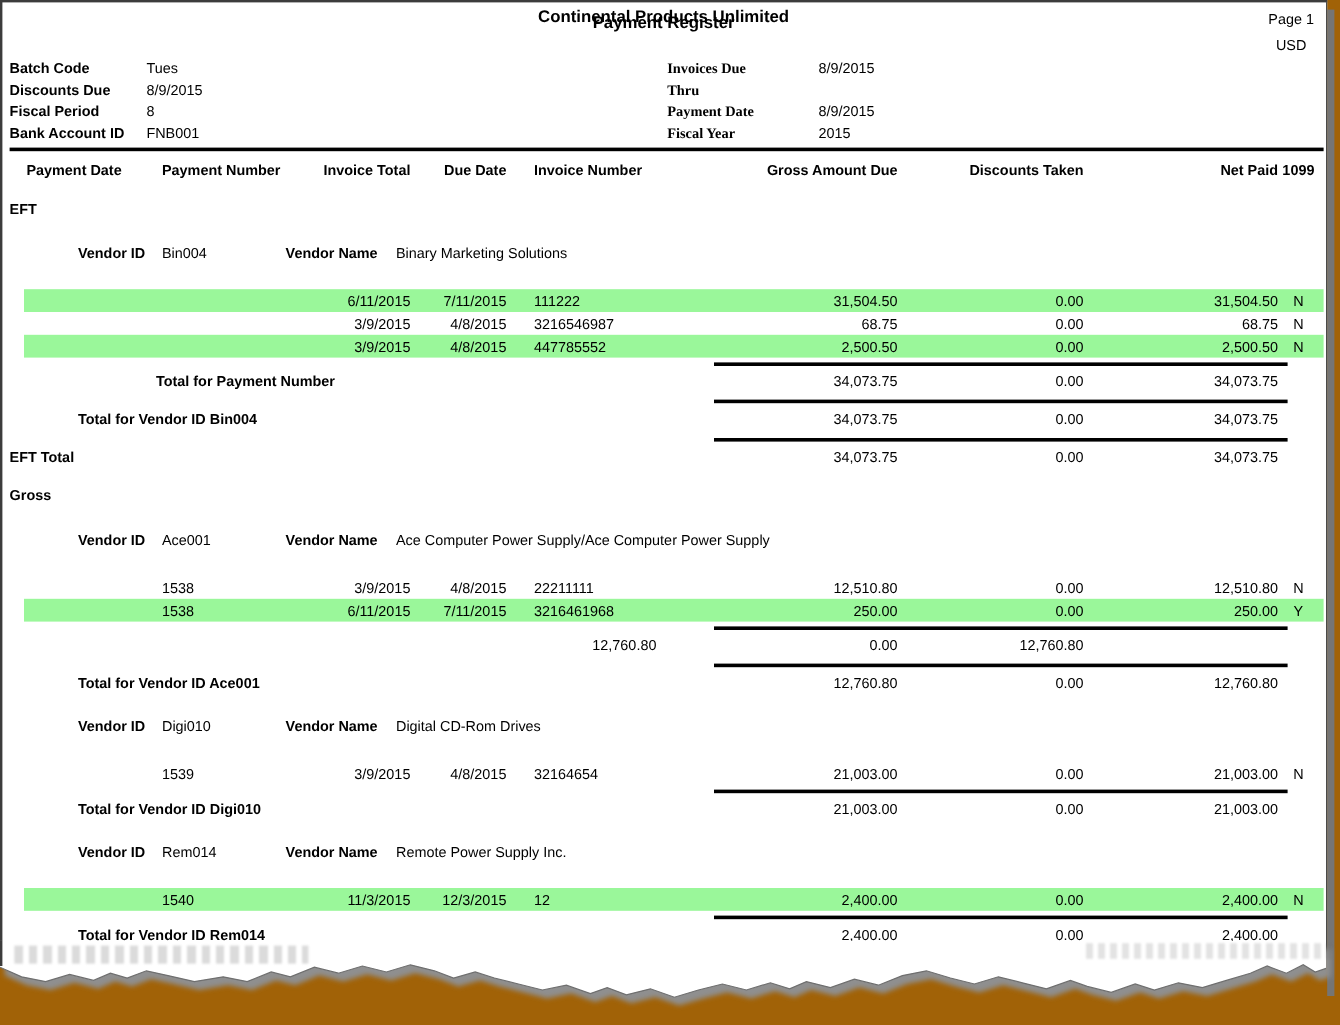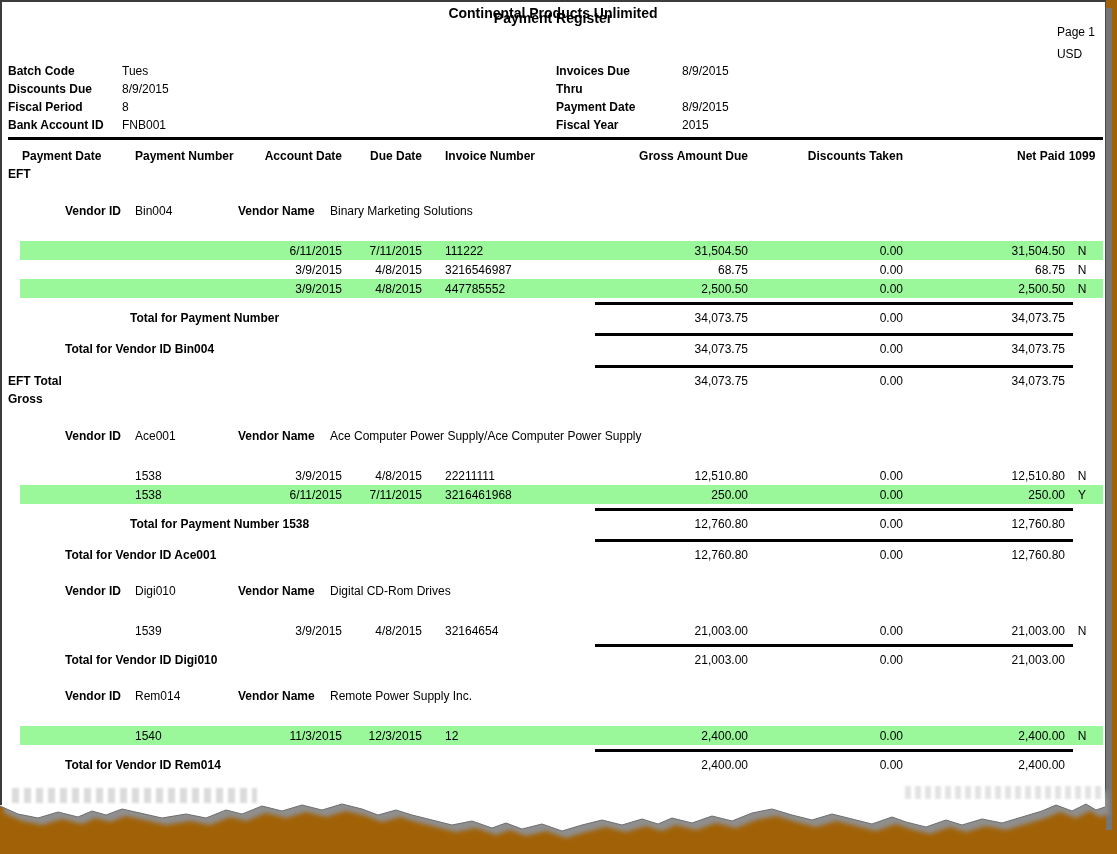--- a/index.html
+++ b/index.html
@@ -6,41 +6,41 @@
   html,body { background:#ffffff; font-family:"Liberation Sans", sans-serif; }
   .stage { position:relative; width:1117px; height:854px; background:#a16207; overflow:hidden;padding-left:43px; }
   .paper { position:absolute; left:0; top:0; width:1106px; height:800px; background:#fff;
            border-top:2px solid #3c3c3c; border-left:2px solid #3c3c3c; border-right:1px solid #4a4a4a;
            padding-left:6px; font-size:12px; color:#000; }
   .right-shadow { position:absolute; left:1106px; top:8px; width:6px; height:822px; background:#757575; }
 
   .hdr { position:relative; height:44px; }
   .company, .rtitle { position:absolute; left:0; width:1090px; text-align:center; font-weight:bold; font-size:14px; }
   .company { top:3px; } .rtitle { top:8px; }
-  .pageinfo { position:absolute; right:10px; top:19px; text-align:left; font-size:12px; line-height:22px; }
-
-  .params { display:flex; margin-top:16px; line-height:18px; }
+  .pageinfo { position:absolute; right:10px; top:3px; text-align:center; font-size:12px; line-height:22px; }
+
+  .params { display:flex; margin-top:2px; line-height:18px; }
   .pcol-left { width:548px; }
   .prow { display:flex; }
   .plabel { font-weight:bold; }
   .pcol-left .plabel { width:114px; }
-  .pcol-right .plabel { width:126px; }
+  .pcol-right .plabel { width:126px;font-family:Liberation Serif, serif; }
 
   .topline { border-top:3px solid #000; margin-top:3px; width:1095px; }
 
   .grid-row { display:grid; grid-template-columns:115px 110px 97px 80px 125px 201px 155px 162px 38px;
               margin-left:12px; width:1083px; height:19px; line-height:18px; align-items:center; white-space:nowrap; }
   .green { background:var(--hl, #9af79a); }
   .r { text-align:right; }
   .inv { padding-left:23px; }
   .flag { text-align:center; padding-right:4px; }
   .cols-hdr { font-weight:bold; margin-top:6px; }
   .cols-hdr > div:first-child { padding-left:2px; }
 
-  .sec-name { font-weight:bold; height:19px; line-height:18px; }
+  .sec-name { font-weight:bold; margin-top:14px; height:19px; line-height:18px; }
 
   .vendor-row { display:flex; padding-left:57px; margin-top:20px; margin-bottom:22px; height:15px; line-height:15px; white-space:nowrap; }
   .v-l1 { font-weight:bold; width:70px; }
   .v-v1 { width:103px; }
   .v-l2 { font-weight:bold; width:92px; }
 
   .rule { border-top:3px solid #000; width:478px; margin:4px 0 3px 587px; height:0; }
   .rule-mid { margin-top:6px; }
   .rule-sec { margin-top:7px; }
 
@@ -109,21 +109,21 @@
             <span>2015</span>
           </div>
       </div>
     </div>
 
     <div class="topline"></div>
 
     <div class="grid-row cols-hdr">
       <div>Payment Date</div>
       <div>Payment Number</div>
-      <div class="r">Account Date</div>
+      <div class="r">Invoice Total</div>
       <div class="r">Due Date</div>
       <div class="inv">Invoice Number</div>
       <div class="r">Gross Amount Due</div>
       <div class="r">Discounts Taken</div>
       <div class="r">Net Paid</div>
       <div class="flag">1099</div>
     </div>
 
     <div class="sec-name">EFT</div>
 
@@ -222,21 +222,20 @@
       <div class="r">7/11/2015</div>
       <div class="inv">3216461968</div>
       <div class="r">250.00</div>
       <div class="r">0.00</div>
       <div class="r">250.00</div>
       <div class="flag">Y</div>
     </div>
 
     <div class="rule"></div>
     <div class="total-grid">
-      <div class="t-label lvl-payment">Total for Payment Number 1538</div>
       <div class="r">12,760.80</div>
       <div class="r">0.00</div>
       <div class="r">12,760.80</div>
       <div></div>
     </div>
 
     <div class="rule rule-mid"></div>
     <div class="total-grid">
       <div class="t-label lvl-vendor">Total for Vendor ID Ace001</div>
       <div class="r">12,760.80</div>

